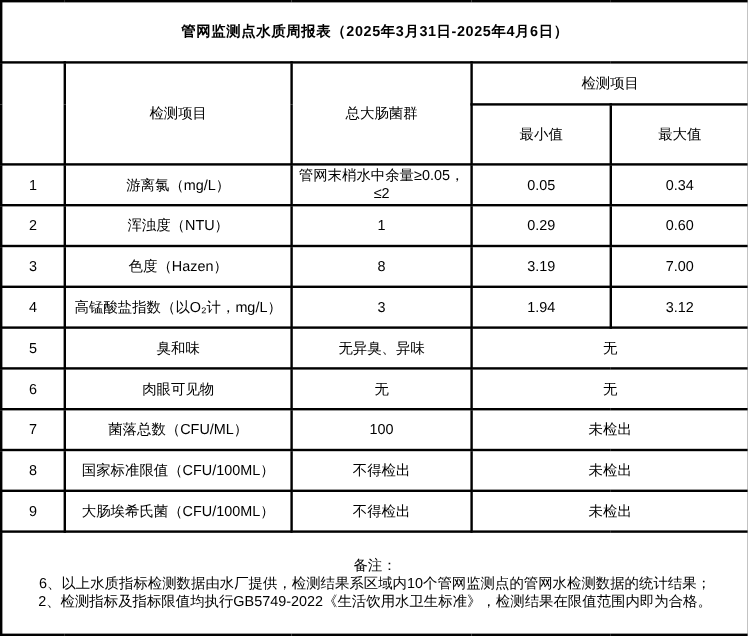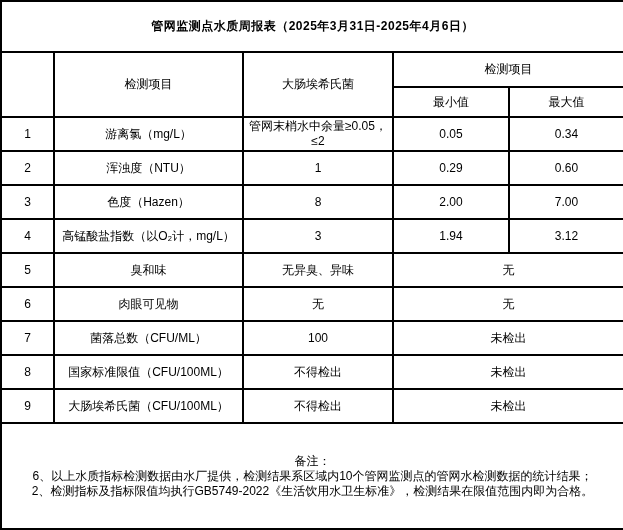--- a/index.html
+++ b/index.html
@@ -27,21 +27,21 @@
     overflow: hidden;
     word-break: break-all;
   }
   td.title-cell {
     font-size: 16px;
     font-weight: bold;
     letter-spacing: 0.5px;
     height: 51px;
   }
   tr.header-row-1 td { height: 35px; }
-  tr.header-row-2 td { height: 30px; }
+  tr.header-row-2 td { height: 50px; }
   tr.data-row td { height: 34px; }
   td.notes-cell {
     text-align: left;
     vertical-align: top;
     font-size: 12.5px;
     line-height: 19px;
     padding: 5px 4px 2px 4px;
     word-break: break-all;
   }
 </style>
@@ -57,21 +57,21 @@
       <col style="width:116px">
       <col style="width:115px">
     </colgroup>
     <tbody>
       <tr class="title-row">
         <td colspan="5" class="title-cell">管网监测点水质周报表（2025年3月31日-2025年4月6日）</td>
       </tr>
       <tr class="header-row-1">
         <td rowspan="2"></td>
         <td rowspan="2">检测项目</td>
-        <td rowspan="2">大肠埃希氏菌</td>
+        <td rowspan="2">总大肠菌群</td>
         <td colspan="2">检测项目</td>
       </tr>
       <tr class="header-row-2">
         <td>最小值</td>
         <td>最大值</td>
       </tr>
 
       <tr class="data-row">
         <td>1</td>
         <td>游离氯（mg/L）</td>
@@ -83,21 +83,21 @@
         <td>2</td>
         <td>浑浊度（NTU）</td>
         <td>1</td>
         <td>0.29</td>
         <td>0.60</td>
       </tr>
       <tr class="data-row">
         <td>3</td>
         <td>色度（Hazen）</td>
         <td>8</td>
-        <td>2.00</td>
+        <td>3.19</td>
         <td>7.00</td>
       </tr>
       <tr class="data-row">
         <td>4</td>
         <td>高锰酸盐指数（以O₂计，mg/L）</td>
         <td>3</td>
         <td>1.94</td>
         <td>3.12</td>
       </tr>
       <tr class="data-row">

